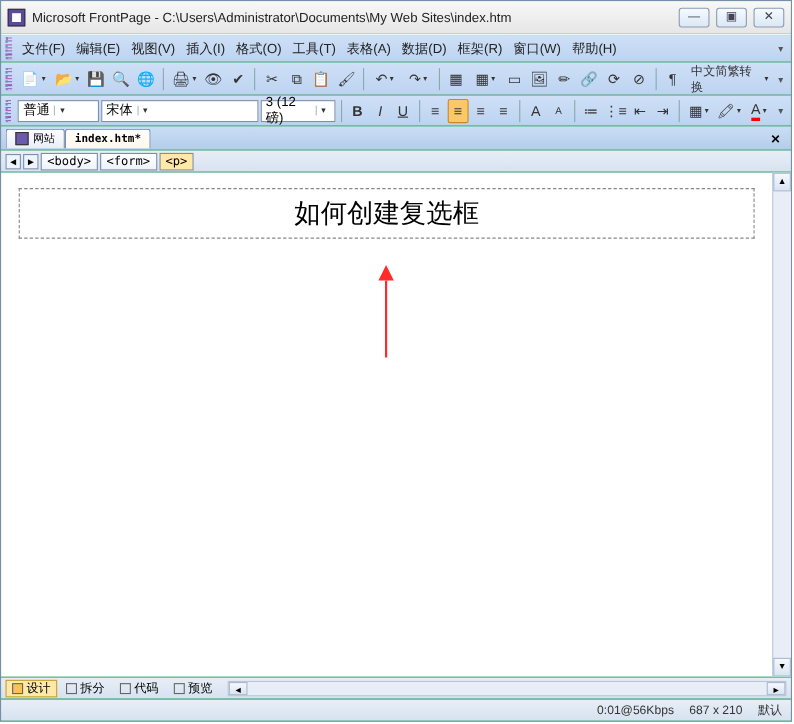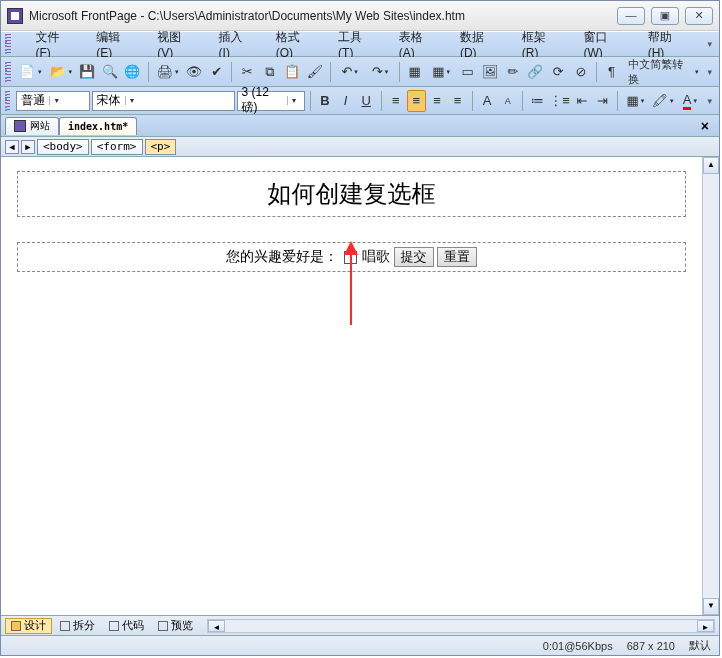--- a/index.html
+++ b/index.html
@@ -4,21 +4,21 @@
 <style>
 * { box-sizing: border-box; margin: 0; padding: 0; }
 body { font-family: "Microsoft YaHei", Tahoma, sans-serif; font-size: 12px; background: #fff; overflow: hidden; width: 722px; height: 658px; }
 .window { border: 1px solid #7b8ca8; width: 720px; height: 656px; background: #22c55e; display: flex; flex-direction: column; }
 .titlebar { height: 30px; background: linear-gradient(#f8f8f8,#e6e6e6); border-bottom: 1px solid #ccc; display: flex; align-items: center; padding: 0 6px; }
 .titlebar .app-icon { width: 16px; height: 16px; background:#5b4a9e; border:1px solid #333; margin-right:6px; position:relative; }
 .titlebar .app-icon::after{content:"";position:absolute;inset:3px;background:#fff;}
 .titlebar .title { flex: 1; color: #222; font-size: 12px; }
 .winbtns { display:flex; gap:6px; }
 .winbtn { width:28px; height:18px; border:1px solid #8a9cb3; border-radius:3px; background:linear-gradient(#f5faff,#dbe8f5); text-align:center; line-height:14px; font-size:11px; color:#445; cursor:pointer;}
-.menubar { height:26px; background: linear-gradient(#cfe0f7,#bcd3f0); border-top:1px solid #fff; border-bottom:1px solid #8aa; display:flex; align-items:center; padding:0 4px;gap:16px; }
+.menubar { height:26px; background: linear-gradient(#cfe0f7,#bcd3f0); border-top:1px solid #fff; border-bottom:1px solid #8aa; display:flex; align-items:center; padding:0 4px; }
 .menubar .mi { padding:3px 5px; cursor:pointer; color:#222; }
 .menubar .end { margin-left:auto; display:flex; align-items:center; }
 .chev { font-size:9px; color:#555; padding:0 3px;}
 .handle { width:6px; height:20px; background:repeating-linear-gradient(#95b 0 1px,transparent 1px 3px); margin-right:4px; border-left:2px dotted #7a8fb0;}
 .toolbar { height:30px; background: linear-gradient(#cfe0f7,#bcd3f0); border-bottom:1px solid #8aa; display:flex; align-items:center; padding:0 4px; gap:1px;}
 .tbtn { width:22px; height:22px; border:1px solid transparent; border-radius:2px; display:flex; align-items:center; justify-content:center; font-size:13px; cursor:pointer; color:#333;}
 .tbtn.dd { width:30px; }
 .tbtn .tri { font-size:7px; margin-left:2px; color:#333;}
 .sep { width:1px; height:20px; background:#8aa; margin:0 3px;}
 .fmtbar { height:28px; background: linear-gradient(#cfe0f7,#bcd3f0); border-bottom:1px solid #8aa; display:flex; align-items:center; padding:0 4px; gap:2px;}
@@ -191,27 +191,20 @@
     <div class="tag">&lt;body&gt;</div>
     <div class="tag">&lt;form&gt;</div>
     <div class="tag sel">&lt;p&gt;</div>
   </div>
 
   <div class="editor">
     <div class="canvas">
       <div class="dashed-box">
         <div class="page-title">如何创建复选框</div>
       </div>
-      <div class="form-box">
-        <span>您的兴趣爱好是：</span>
-        <span class="cbx"></span>
-        <span>唱歌</span>
-        <button class="fbtn">提交</button>
-        <button class="fbtn">重置</button>
-      </div>
       <div class="arrow-annot">
         <div class="head"></div>
           <div class="line"></div>
       </div>
     </div>
     <div class="vscroll">
       <div class="sbtn">▲</div>
       <div class="strack"></div>
       <div class="sbtn">▼</div>
     </div>

